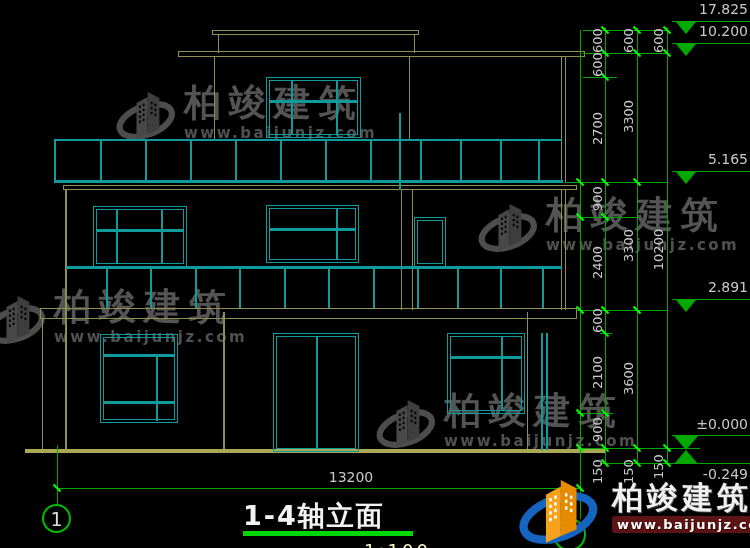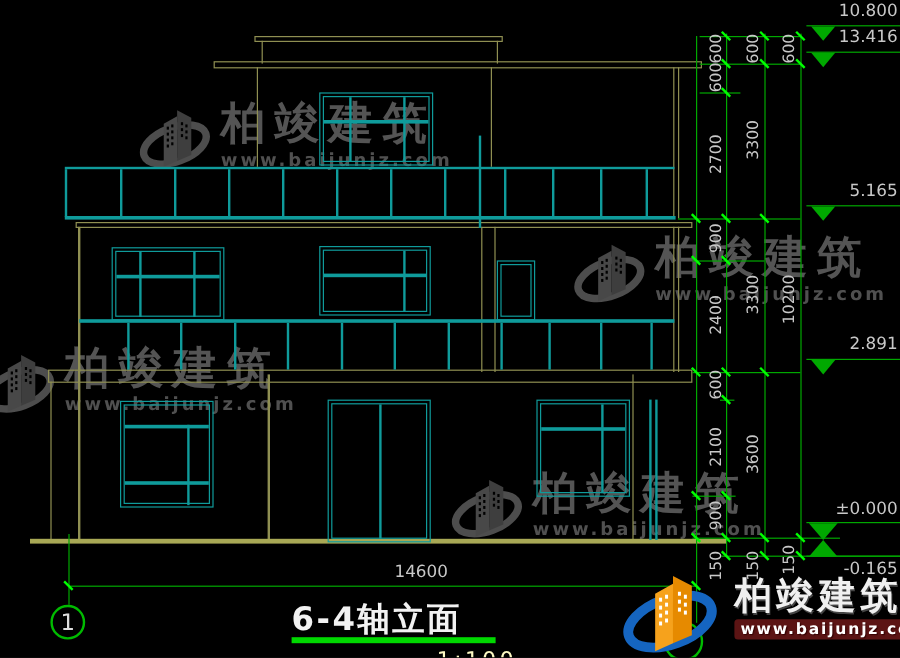--- a/index.html
+++ b/index.html
@@ -289,47 +289,47 @@
       <div class="vdim" style="position: absolute; left: 588px; top: 34px;">600</div>
       <div class="vdim" style="position: absolute; left: 588px; top: 110px;">3300</div>
       <div class="vdim" style="position: absolute; left: 588px; top: 239px;">3300</div>
       <div class="vdim" style="position: absolute; left: 588px; top: 372px;">3600</div>
       <div class="vdim" style="position: absolute; left: 588px; top: 465px;">150</div>
       <div class="vdim" style="position: absolute; left: 618px; top: 34px;">600</div>
       <div class="vdim" style="position: absolute; left: 618px; top: 243px;">10200</div>
       <div class="vdim" style="position: absolute; left: 618px; top: 460px;">150</div>
       <div style="position: absolute; left: 672px; top: 21px; width: 78px; height: 1px; background: rgb(0, 168, 0);"></div>
       <div style="position: absolute; left: 676px; top: 22px; width: 0px; height: 0px; border-left: 10px solid transparent; border-right: 10px solid transparent; border-top: 12px solid rgb(0, 168, 0);"></div>
-      <div class="etext" style="position: absolute; left: 686px; top: 2px;">10.800</div>
+      <div class="etext" style="position: absolute; left: 686px; top: 2px;">17.825</div>
       <div style="position: absolute; left: 672px; top: 43px; width: 78px; height: 1px; background: rgb(0, 168, 0);"></div>
       <div style="position: absolute; left: 676px; top: 44px; width: 0px; height: 0px; border-left: 10px solid transparent; border-right: 10px solid transparent; border-top: 12px solid rgb(0, 168, 0);"></div>
-      <div class="etext" style="position: absolute; left: 686px; top: 24px;">13.416</div>
+      <div class="etext" style="position: absolute; left: 686px; top: 24px;">10.200</div>
       <div style="position: absolute; left: 672px; top: 171px; width: 78px; height: 1px; background: rgb(0, 168, 0);"></div>
       <div style="position: absolute; left: 676px; top: 172px; width: 0px; height: 0px; border-left: 10px solid transparent; border-right: 10px solid transparent; border-top: 12px solid rgb(0, 168, 0);"></div>
       <div class="etext" style="position: absolute; left: 686px; top: 152px;">5.165</div>
       <div style="position: absolute; left: 672px; top: 299px; width: 78px; height: 1px; background: rgb(0, 168, 0);"></div>
       <div style="position: absolute; left: 676px; top: 300px; width: 0px; height: 0px; border-left: 10px solid transparent; border-right: 10px solid transparent; border-top: 12px solid rgb(0, 168, 0);"></div>
       <div class="etext" style="position: absolute; left: 686px; top: 280px;">2.891</div>
       <div style="position: absolute; left: 672px; top: 435px; width: 78px; height: 1px; background: rgb(0, 168, 0);"></div>
       <div style="position: absolute; left: 672px; top: 463px; width: 78px; height: 1px; background: rgb(0, 168, 0);"></div>
       <div style="position: absolute; left: 674px; top: 436px; width: 0px; height: 0px; border-left: 12px solid transparent; border-right: 12px solid transparent; border-top: 14px solid rgb(0, 168, 0);"></div>
       <div style="position: absolute; left: 674px; top: 450px; width: 0px; height: 0px; border-left: 12px solid transparent; border-right: 12px solid transparent; border-bottom: 14px solid rgb(0, 168, 0);"></div>
       <div class="etext" style="position: absolute; left: 686px; top: 417px;">±0.000</div>
-      <div class="etext" style="position: absolute; left: 686px; top: 467px;">-0.165</div>
+      <div class="etext" style="position: absolute; left: 686px; top: 467px;">-0.249</div>
     </div>
 
-  <div class="dimtext" style="left:316px;top:470px;width:70px;z-index:3">14600</div>
+  <div class="dimtext" style="left:316px;top:470px;width:70px;z-index:3">13200</div>
 
   <div class="axis-circle" style="left:42px;top:504px;width:29px;height:29px;font-size:19px;">
     <span>1</span>
   </div>
 
   <div class="axis-circle" style="left:553px;top:518px;width:33px;height:33px;"></div>
 
-  <div class="title">6-4轴立面</div>
+  <div class="title">1-4轴立面</div>
   <div class="scale">1:100</div>
   <div class="title-bar"></div>
 
   <div class="logo">
     <span class="logo-emblem"><svg viewBox="0 0 100 92" width="100%" height="100%" xmlns="http://www.w3.org/2000/svg">
           <ellipse cx="48" cy="58" rx="44" ry="23" fill="none" stroke="#1565c0" stroke-width="10" transform="rotate(-20 48 58)"></ellipse>
           <polygon points="33,30 51,20 51,80 33,88" fill="#f6a21c"></polygon>
           <polygon points="51,12 70,22 70,72 51,80" fill="#e68a00"></polygon>
           <g fill="#fff">
             <rect x="37" y="34" width="3" height="4"></rect>

